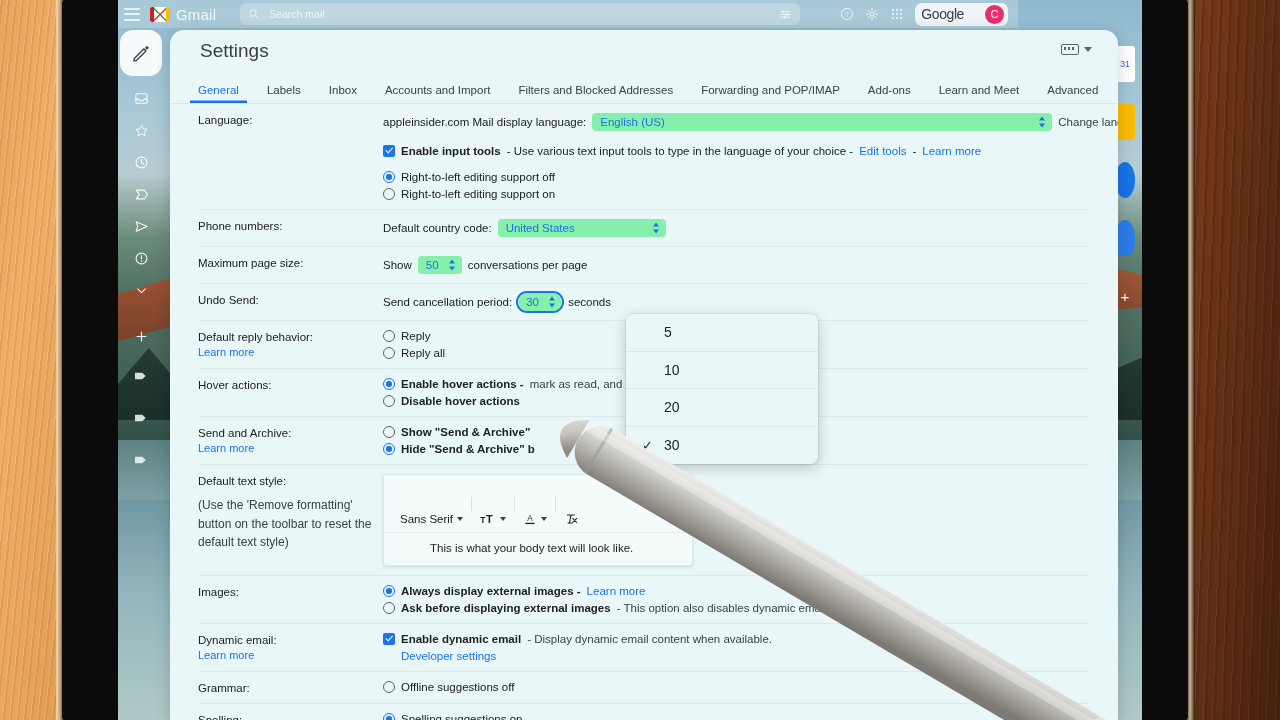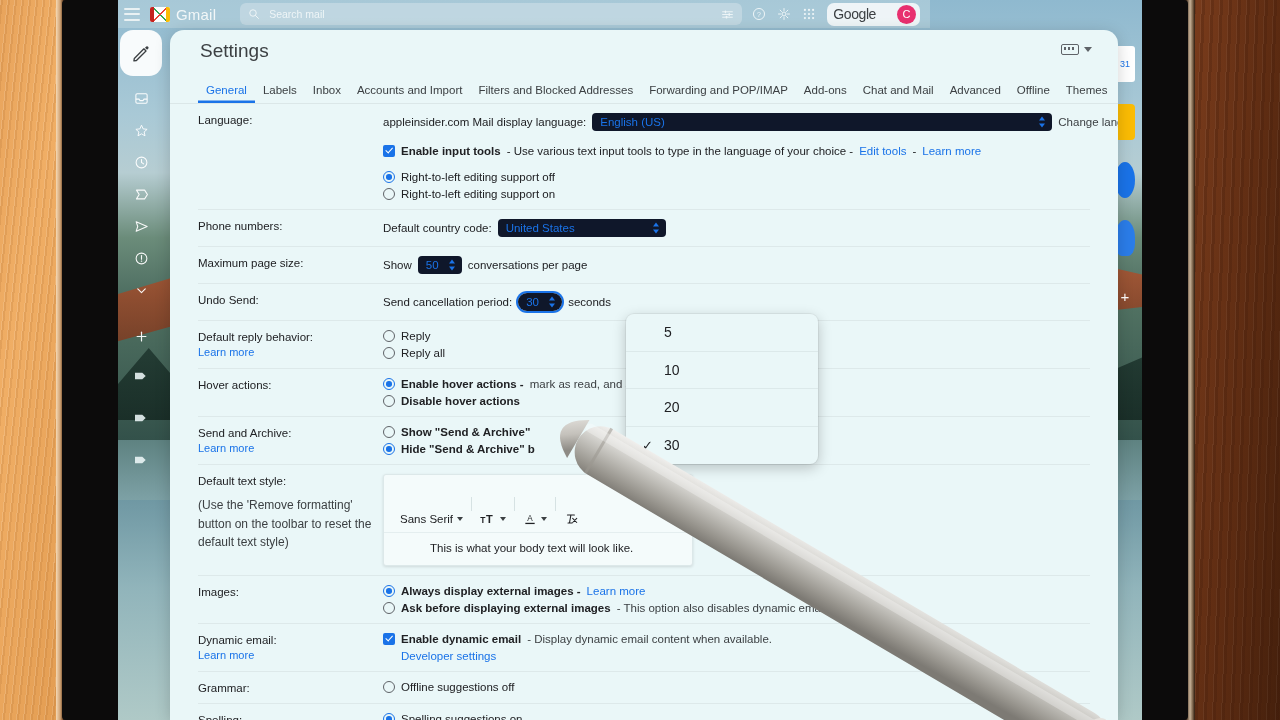--- a/index.html
+++ b/index.html
@@ -67,21 +67,21 @@
   }
   .wall .trees {
     position:absolute; left:0; top:300px; width:100%; height:120px;
     background:linear-gradient(180deg,#203a32,#13251f);
     clip-path: polygon(0 70%,3% 40%,6% 70%,9% 30%,12% 68%,16% 44%,20% 72%,24% 36%,28% 70%,33% 48%,38% 72%,43% 34%,48% 70%,53% 46%,58% 72%,64% 38%,70% 70%,76% 44%,82% 72%,88% 36%,94% 70%,100% 48%,100% 100%,0 100%);
     opacity:.8;
   }
 
   
   .topbar {
-    position:absolute; left:0; top:0; width:812px; height:28px;
+    position:absolute; left:0; top:0; width:900px; height:28px;
     display:flex; align-items:center; gap:10px; padding:12px 6px;
     background:rgba(188,213,222,.55);
   }
   .hamburger { width:16px; height:13px; display:flex; flex-direction:column; justify-content:space-between; }
   .hamburger i { display:block; height:2px; background:#e9f1f3; border-radius:1px; }
   .gmail-logo { display:flex; align-items:center; gap:6px; }
   .m-icon { position:relative; width:20px; height:15px; border-radius:2px; background:#fff; overflow:hidden; }
   .m-icon::before {
     content:""; position:absolute; inset:0;
     background:
@@ -141,21 +141,21 @@
     overflow:hidden;
   }
   .st-header { position:relative; height:46px; }
   .st-title { position:absolute; left:30px; top:10px; font-size:19px; color:#3c4043; font-weight:400; }
   .kbd-btn { position:absolute; right:26px; top:14px; display:flex; align-items:center; gap:5px; }
   .kbd-box { width:18px; height:11px; border:1.5px solid #5f6368; border-radius:2px; position:relative; }
   .kbd-box::after{content:"";position:absolute;left:2px;top:2px;right:2px;bottom:4px;background:repeating-linear-gradient(90deg,#5f6368 0 2px,transparent 2px 4px);}
   .caret { width:0;height:0;border-left:4px solid transparent;border-right:4px solid transparent;border-top:5px solid #5f6368; }
 
   .tabs {
-    display:flex; align-items:flex-end; gap:0; padding:0 28px;
+    display:flex; align-items:flex-end; gap:12px; padding:0 20px;
     border-bottom:1px solid #dbe7e8; height:28px;
   }
   .tab {
     font-size:11.5px; color:#3c4043; padding:0 8px 7px 8px; white-space:nowrap;
   }
   .tab.active { color:#1a73e8; box-shadow:inset 0 -2.5px 0 #1a73e8; }
 
   .body { padding:0 0 0 0; position:relative; }
 
   .row {
@@ -167,21 +167,21 @@
   .lbl .sub { color:#1a73e8; font-size:11px; display:block; margin-top:3px; }
   .ctl { flex:1; font-size:11.5px; color:#202124; }
   .ctl .line { display:flex; align-items:center; gap:6px; margin-bottom:5px; white-space:nowrap; }
   .ctl .line:last-child { margin-bottom:0; }
   .muted { color:#3c4043; }
   .lnk { color:#1a73e8; }
 
   select, .fakeselect {
     font-family:"Liberation Sans", sans-serif;
     font-size:11.5px; color:#1a73e8;
-    background:#0f172a; border:none; border-radius:4px;
+    background:#86efac; border:none; border-radius:4px;
     padding:3px 20px 3px 8px; appearance:none;
     position:relative;
   }
   .selwrap { position:relative; display:inline-flex; align-items:center; }
   .selwrap .arrows {
     position:absolute; right:6px; top:50%; transform:translateY(-50%);
     width:7px; height:11px; pointer-events:none;
   }
   .selwrap .arrows::before,.selwrap .arrows::after{
     content:""; position:absolute; left:0; width:0;height:0;
@@ -426,21 +426,21 @@
       </div>
 
       <div class="tabs">
         <div class="tab active">General</div>
         <div class="tab">Labels</div>
         <div class="tab">Inbox</div>
         <div class="tab">Accounts and Import</div>
         <div class="tab">Filters and Blocked Addresses</div>
         <div class="tab">Forwarding and POP/IMAP</div>
         <div class="tab">Add-ons</div>
-        <div class="tab">Chat and Mail</div>
+        <div class="tab">Learn and Meet</div>
         <div class="tab">Advanced</div>
         <div class="tab">Offline</div>
         <div class="tab">Themes</div>
       </div>
 
       <div class="body">
 
         <div class="row">
           <div class="lbl">Language:</div>
           <div class="ctl">

